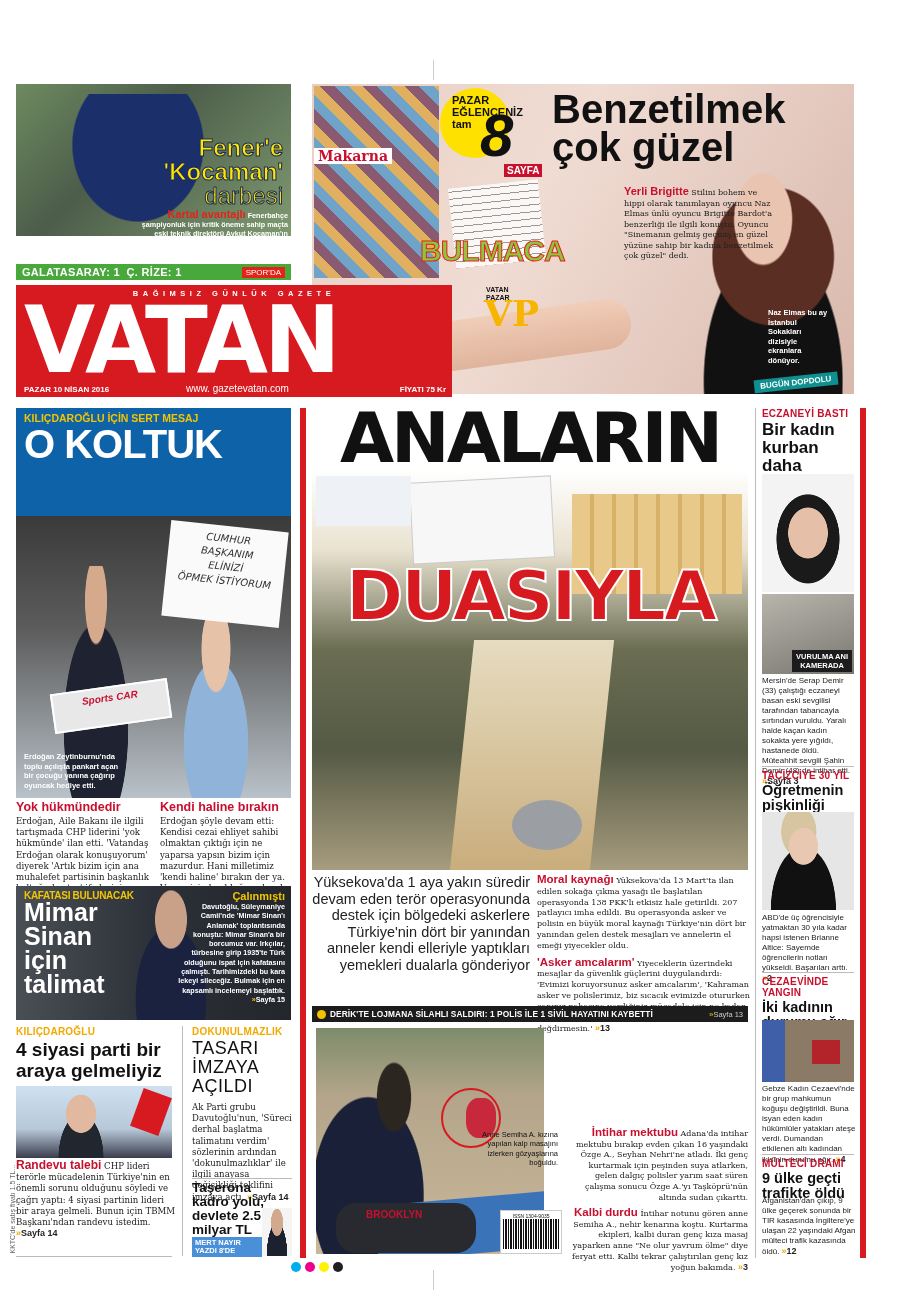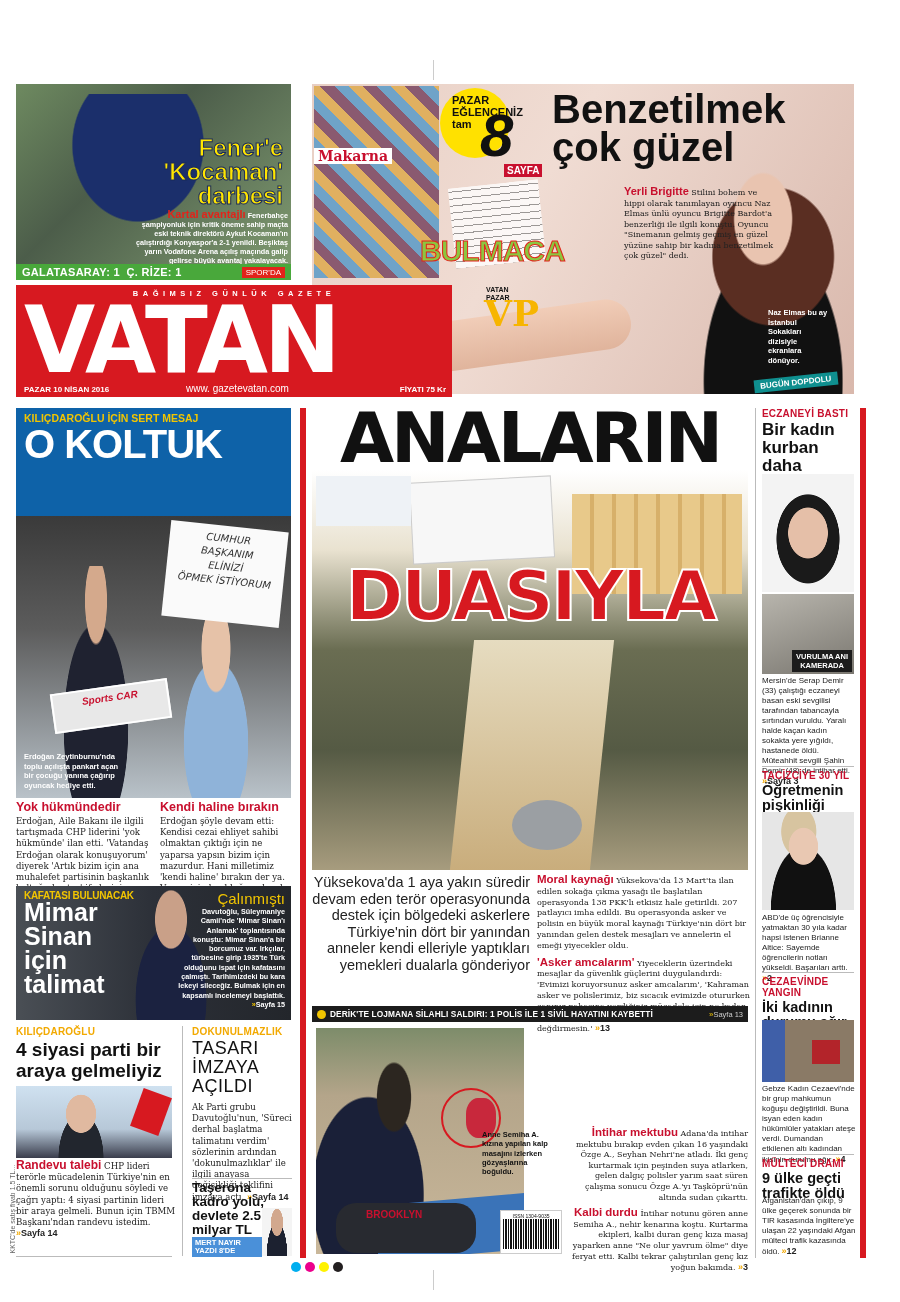--- a/index.html
+++ b/index.html
@@ -9,26 +9,26 @@
 .kicker{font-weight:bold;font-size:10px;text-transform:uppercase;letter-spacing:.2px}
 .body-s{font-family:"DejaVu Serif",serif;font-size:8.6px;line-height:11.2px;color:#222}
 .body-ss{font-family:"Liberation Sans",sans-serif;font-size:9.5px;line-height:12px;color:#222}
 .more{font-weight:bold;font-family:"Liberation Sans",sans-serif;font-size:9px}
 .rule{position:absolute;background:#bbb;height:1px}
 .vrule{position:absolute;background:#bbb;width:1px}
 </style>
 </head>
 <body>
 
-<div class="photo" style="left:16px;top:84px;width:275px;height:180px;background:linear-gradient(135deg,#6e8a60 0%,#4c5d4a 40%,#7f9a70 100%);">
+<div class="photo" style="left:16px;top:84px;width:275px;height:152px;background:linear-gradient(135deg,#6e8a60 0%,#4c5d4a 40%,#7f9a70 100%);">
   <div class="abs" style="left:20px;top:10px;width:170px;height:170px;background:radial-gradient(ellipse at 60% 30%,#1b2f6b 0,#1b2f6b 45%,transparent 46%),radial-gradient(ellipse at 80% 20%,#c48a60 0,#c48a60 12%,transparent 13%);"></div>
   <div class="abs" style="right:8px;top:52px;text-align:right;line-height:24px">
     <div style="font-size:24px;font-weight:900;color:#ffe600;-webkit-text-stroke:1px #1a2a5a">Fener'e</div>
     <div style="font-size:24px;font-weight:900;color:#ffe600;-webkit-text-stroke:1px #1a2a5a">'Kocaman'</div>
-    <div style="font-size:24px;font-weight:700;color:#ffe600;-webkit-text-stroke:1px #1a2a5a">darbesi</div>
+    <div style="font-size:24px;font-weight:400;color:#ffe600;-webkit-text-stroke:1px #1a2a5a">darbesi</div>
   </div>
   <div class="abs" style="left:118px;top:126px;width:154px;text-align:right;font-size:7.2px;line-height:9px;color:#fff;font-weight:bold">
     <span style="color:#e2231a;font-size:11px">Kartal avantajlı</span>
     <span>Fenerbahçe şampiyonluk için kritik öneme sahip maçta eski teknik direktörü Aykut Kocaman'ın çalıştırdığı Konyaspor'a 2-1 yenildi. Beşiktaş yarın Vodafone Arena açılış maçında galip gelirse büyük avantaj yakalayacak.</span>
   </div>
 </div>
 <div class="abs" style="left:16px;top:264px;width:275px;height:16px;background:#49a83b;display:flex;align-items:center;justify-content:space-between;padding:0 6px">
   <span style="color:#fff;font-weight:bold;font-size:11px;letter-spacing:.3px;white-space:pre">GALATASARAY: 1  Ç. RİZE: 1</span>
   <span style="background:#e2231a;color:#fff;font-weight:normal;font-size:8px;padding:1px 4px">SPOR'DA</span>
 </div>
@@ -106,21 +106,21 @@
 <div class="photo" style="left:16px;top:886px;width:275px;height:134px;background:linear-gradient(90deg,#4a4f55 0%,#2c3038 50%,#23262b 100%);">
   <div style="position:absolute;left:100px;top:0;width:110px;height:134px;background:radial-gradient(ellipse at 50% 25%,#c9a088 0,#c9a088 20%,transparent 21%),radial-gradient(ellipse at 50% 85%,#1b2240 0,#1b2240 45%,transparent 46%)"></div>
   <div style="position:absolute;left:8px;top:4px;color:#f2c500;font-weight:bold;font-size:10px;letter-spacing:-.3px">KAFATASI BULUNACAK</div>
   <div style="position:absolute;left:8px;top:14px;line-height:24px;color:#fff;font-weight:bold;font-size:25px">
     <div>Mimar</div>
     <div>Sinan</div>
     <div>için</div>
     <div>talimat</div>
   </div>
   <div style="position:absolute;right:6px;top:4px;width:110px;text-align:right">
-    <div style="color:#f2c500;font-weight:normal;font-size:15px">Çalınmıştı</div>
+    <div style="color:#f2c500;font-weight:bold;font-size:11px">Çalınmıştı</div>
     <div style="color:#fff;font-weight:bold;font-size:7.2px;line-height:9.3px"><span>Davutoğlu, Süleymaniye Camii'nde 'Mimar Sinan'ı Anlamak' toplantısında konuştu: Mimar Sinan'a bir borcumuz var. Irkçılar, türbesine girip 1935'te Türk olduğunu ispat için kafatasını çalmıştı. Tarihimizdeki bu kara lekeyi sileceğiz. Bulmak için en kapsamlı incelemeyi başlattık.</span> <span style="color:#f2c500">»</span><span>Sayfa 15</span></div>
   </div>
 </div>
 
 <div class="abs" style="left:16px;top:1026px;width:170px">
   <div class="kicker" style="color:#f2a900">KILIÇDAROĞLU</div>
   <div style="font-weight:bold;font-size:19px;line-height:21px;color:#111;margin-top:2px">4 siyasi parti bir araya gelmeliyiz</div>
 </div>
 <div class="photo" style="left:16px;top:1086px;width:156px;height:72px;background:linear-gradient(180deg,#cfe1f0 0%,#b7c8d8 60%,#3a3d4c 100%);">
   <div style="position:absolute;left:30px;top:4px;width:70px;height:68px;background:radial-gradient(ellipse at 50% 35%,#e0b9a0 0,#e0b9a0 30%,transparent 31%),radial-gradient(ellipse at 50% 100%,#22262e 0,#22262e 45%,transparent 46%)"></div>
@@ -171,28 +171,28 @@
   <div class="body-s" style="font-size:8px;line-height:10.8px;margin-top:5px"><span style="font-family:'Liberation Sans',sans-serif;color:#c8102e;font-weight:bold;font-size:11.5px">'Asker amcalarım'</span> <span>Yiyeceklerin üzerindeki mesajlar da güvenlik güçlerini duygulandırdı: 'Evimizi koruyorsunuz asker amcalarım', 'Kahraman asker ve polislerimiz, biz sıcacık evimizde otururken canınız pahasına verdiğiniz mücadele için ne kadar teşekkür etsek azdır', 'Rabbim ayağınıza taş değdirmesin.'</span> <span class="more" style="color:#f2a900">»</span><span class="more">13</span></div>
 </div>
 
 <div class="abs" style="left:312px;top:1006px;width:436px;height:16px;background:#1c1c1c;display:flex;align-items:center;padding:0 5px">
   <span style="width:9px;height:9px;border-radius:50%;background:#f2c500;margin-right:4px;flex:none"></span>
   <span style="color:#fff;font-weight:900;font-size:8.3px;letter-spacing:.1px;white-space:nowrap">DERİK'TE LOJMANA SİLAHLI SALDIRI: 1 POLİS İLE 1 SİVİL HAYATINI KAYBETTİ</span>
   <span style="margin-left:auto;color:#f2c500;font-size:8px">»</span>
     <span style="color:#ccc;font-size:7.5px">Sayfa 13</span>
 </div>
 
-<div class="photo" style="left:316px;top:1028px;width:208px;height:226px;background:linear-gradient(180deg,#7d8c6a 0%,#b4a58a 30%,#c9b79a 100%);">
+<div class="photo" style="left:316px;top:1028px;width:228px;height:226px;background:linear-gradient(180deg,#7d8c6a 0%,#b4a58a 30%,#c9b79a 100%);">
   <div style="position:absolute;left:0;top:30px;width:130px;height:196px;background:radial-gradient(ellipse at 60% 20%,#2c2620 0,#2c2620 15%,transparent 16%),radial-gradient(ellipse at 40% 70%,#1a2038 0,#1a2038 50%,transparent 51%)"></div>
   <div style="position:absolute;left:125px;top:60px;width:60px;height:60px;border-radius:50%;border:2px solid #d71920"></div>
   <div style="position:absolute;left:150px;top:70px;width:30px;height:40px;background:#c8283c;border-radius:40%"></div>
   <div style="position:absolute;left:60px;top:170px;width:184px;height:56px;background:#3a73b8;transform:rotate(-5deg)"></div>
   <div style="position:absolute;left:20px;top:175px;width:140px;height:50px;background:#282a30;border-radius:20px;color:#c8102e;font-weight:bold;font-size:10px;padding:6px 0 0 30px"><span>BROOKLYN</span></div>
 </div>
-<div class="abs" style="left:482px;top:1130px;width:76px;text-align:left;font-size:7.5px;line-height:9.3px;font-weight:bold;color:#111">Anne Semiha A. kızına yapılan kalp masajını izlerken gözyaşlarına boğuldu.</div>
+<div class="abs" style="left:482px;top:1130px;width:76px;text-align:right;font-size:7.5px;line-height:9.3px;font-weight:normal;color:#111">Anne Semiha A. kızına yapılan kalp masajını izlerken gözyaşlarına boğuldu.</div>
 <div class="abs" style="left:528px;top:1028px;width:220px;text-align:right;line-height:44px">
 </div>
 <div class="abs" style="left:566px;top:1127px;width:182px;text-align:right">
   <div class="body-s" style="font-size:8px;line-height:10.6px"><span style="font-family:'Liberation Sans',sans-serif;color:#c8102e;font-weight:bold;font-size:11.5px">İntihar mektubu</span> <span>Adana'da intihar mektubu bırakıp evden çıkan 16 yaşındaki Özge A., Seyhan Nehri'ne atladı. İki genç kurtarmak için peşinden suya atlarken, gelen dalgıç polisler yarım saat süren çalışma sonucu Özge A.'yı Taşköprü'nün altında sudan çıkarttı.</span></div>
   <div class="body-s" style="font-size:8px;line-height:10.6px;margin-top:4px"><span style="font-family:'Liberation Sans',sans-serif;color:#c8102e;font-weight:bold;font-size:11.5px">Kalbi durdu</span> <span>İntihar notunu gören anne Semiha A., nehir kenarına koştu. Kurtarma ekipleri, kalbi duran genç kıza masaj yaparken anne "Ne olur yavrum ölme" diye feryat etti. Kalbi tekrar çalıştırılan genç kız yoğun bakımda.</span> <span class="more" style="color:#f2a900">»</span><span class="more">3</span></div>
 </div>
 <div class="abs" style="left:500px;top:1210px;width:62px;height:44px;background:#fff;border:1px solid #ccc;padding:2px">
   <div style="font-size:5px;color:#111;text-align:center">ISSN 1304-9035</div>
   <div style="height:30px;background:repeating-linear-gradient(90deg,#111 0 1px,#fff 1px 2px,#111 2px 4px,#fff 4px 5px)"></div>
 </div>

